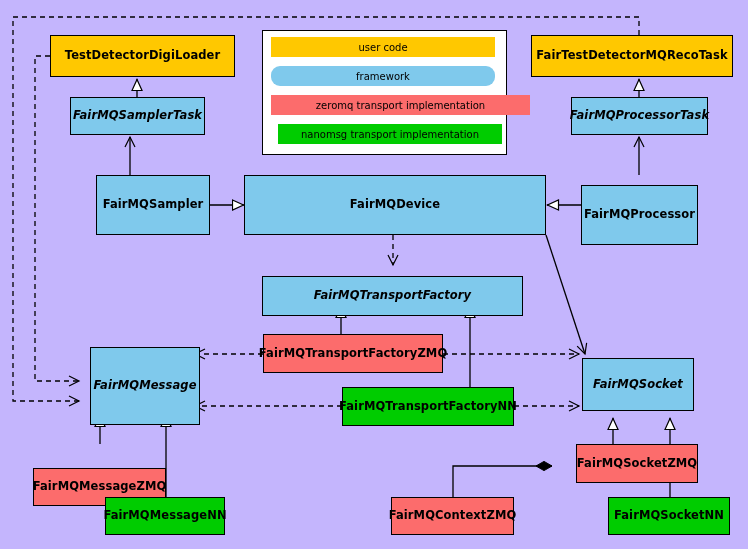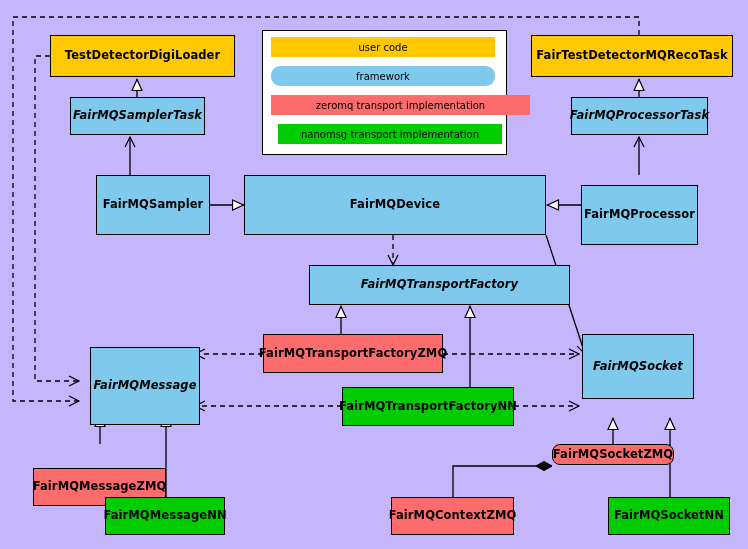--- a/index.html
+++ b/index.html
@@ -103,49 +103,49 @@
   </div>
 
   <div class="node c-framework" style="left:244px;top:175px;width:302px;height:60px;">
     <span>FairMQDevice</span>
   </div>
 
   <div class="node c-framework" style="left:581px;top:175px;width:117px;height:60px;margin-top:10px;">
     <span>FairMQProcessor</span>
   </div>
 
-  <div class="node c-framework italic" style="left:262px;top:265px;width:261px;height:40px;margin-left:47px;">
+  <div class="node c-framework italic" style="left:262px;top:276px;width:261px;height:40px;">
     <span>FairMQTransportFactory</span>
   </div>
 
   <div class="node c-zmq" style="left:263px;top:334px;width:180px;height:39px;">
     <span>FairMQTransportFactoryZMQ</span>
   </div>
 
   <div class="node c-nn" style="left:342px;top:387px;width:172px;height:39px;">
     <span>FairMQTransportFactoryNN</span>
   </div>
 
   <div class="node c-framework italic" style="left:90px;top:347px;width:110px;height:78px;">
     <span>FairMQMessage</span>
   </div>
 
-  <div class="node c-framework italic" style="left:582px;top:334px;width:112px;height:65px;justify-content:center;">
+  <div class="node c-framework italic" style="left:582px;top:358px;width:112px;height:53px;justify-content:center;">
     <span>FairMQSocket</span>
   </div>
 
   <div class="node c-zmq" style="left:33px;top:444px;width:133px;height:38px;margin-top:24px;">
     <span>FairMQMessageZMQ</span>
   </div>
 
   <div class="node c-nn" style="left:105px;top:497px;width:120px;height:38px;">
     <span>FairMQMessageNN</span>
   </div>
 
-  <div class="node c-zmq" style="left:552px;top:444px;width:122px;height:21px;border-radius:8px;">
+  <div class="node c-zmq" style="left:576px;top:444px;width:122px;height:39px;">
     <span>FairMQSocketZMQ</span>
   </div>
 
   <div class="node c-nn" style="left:608px;top:497px;width:122px;height:38px;">
     <span>FairMQSocketNN</span>
   </div>
 
   <div class="node c-zmq" style="left:391px;top:497px;width:123px;height:38px;">
     <span>FairMQContextZMQ</span>
   </div>

